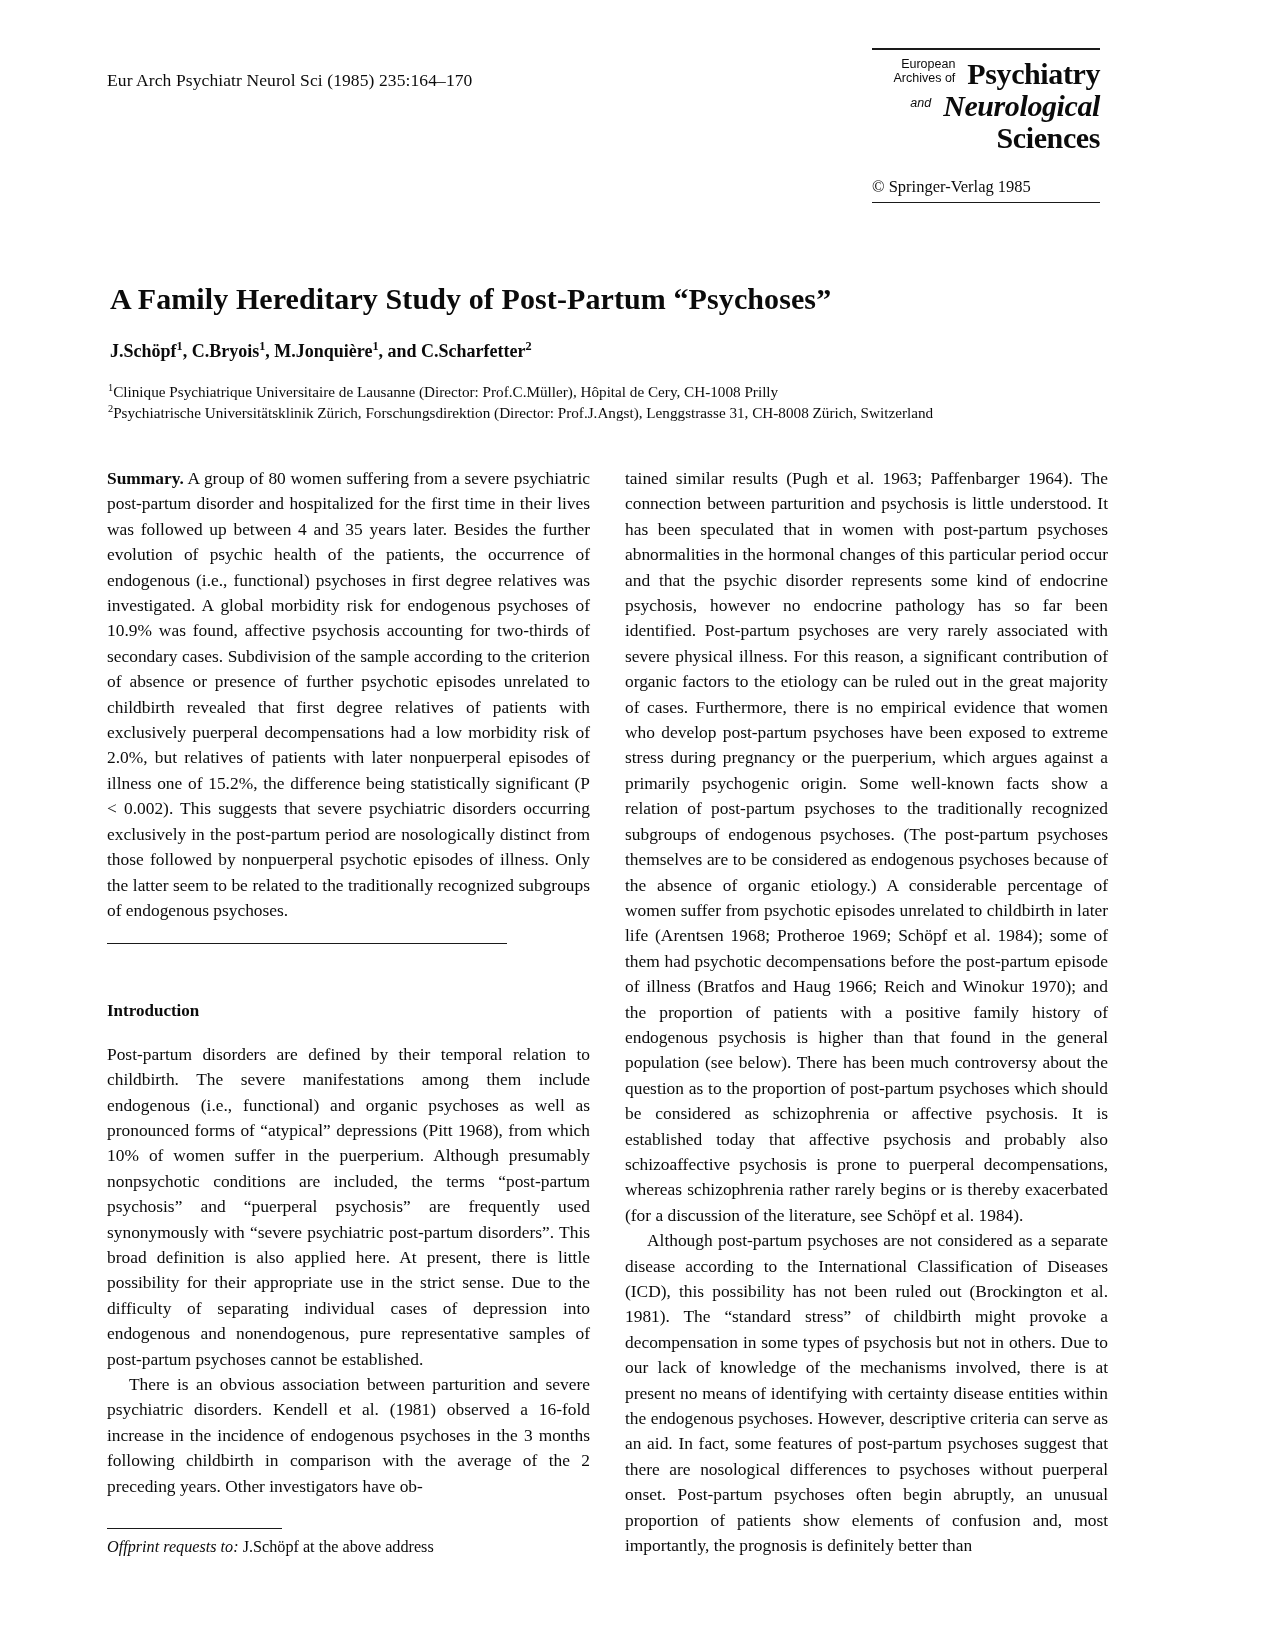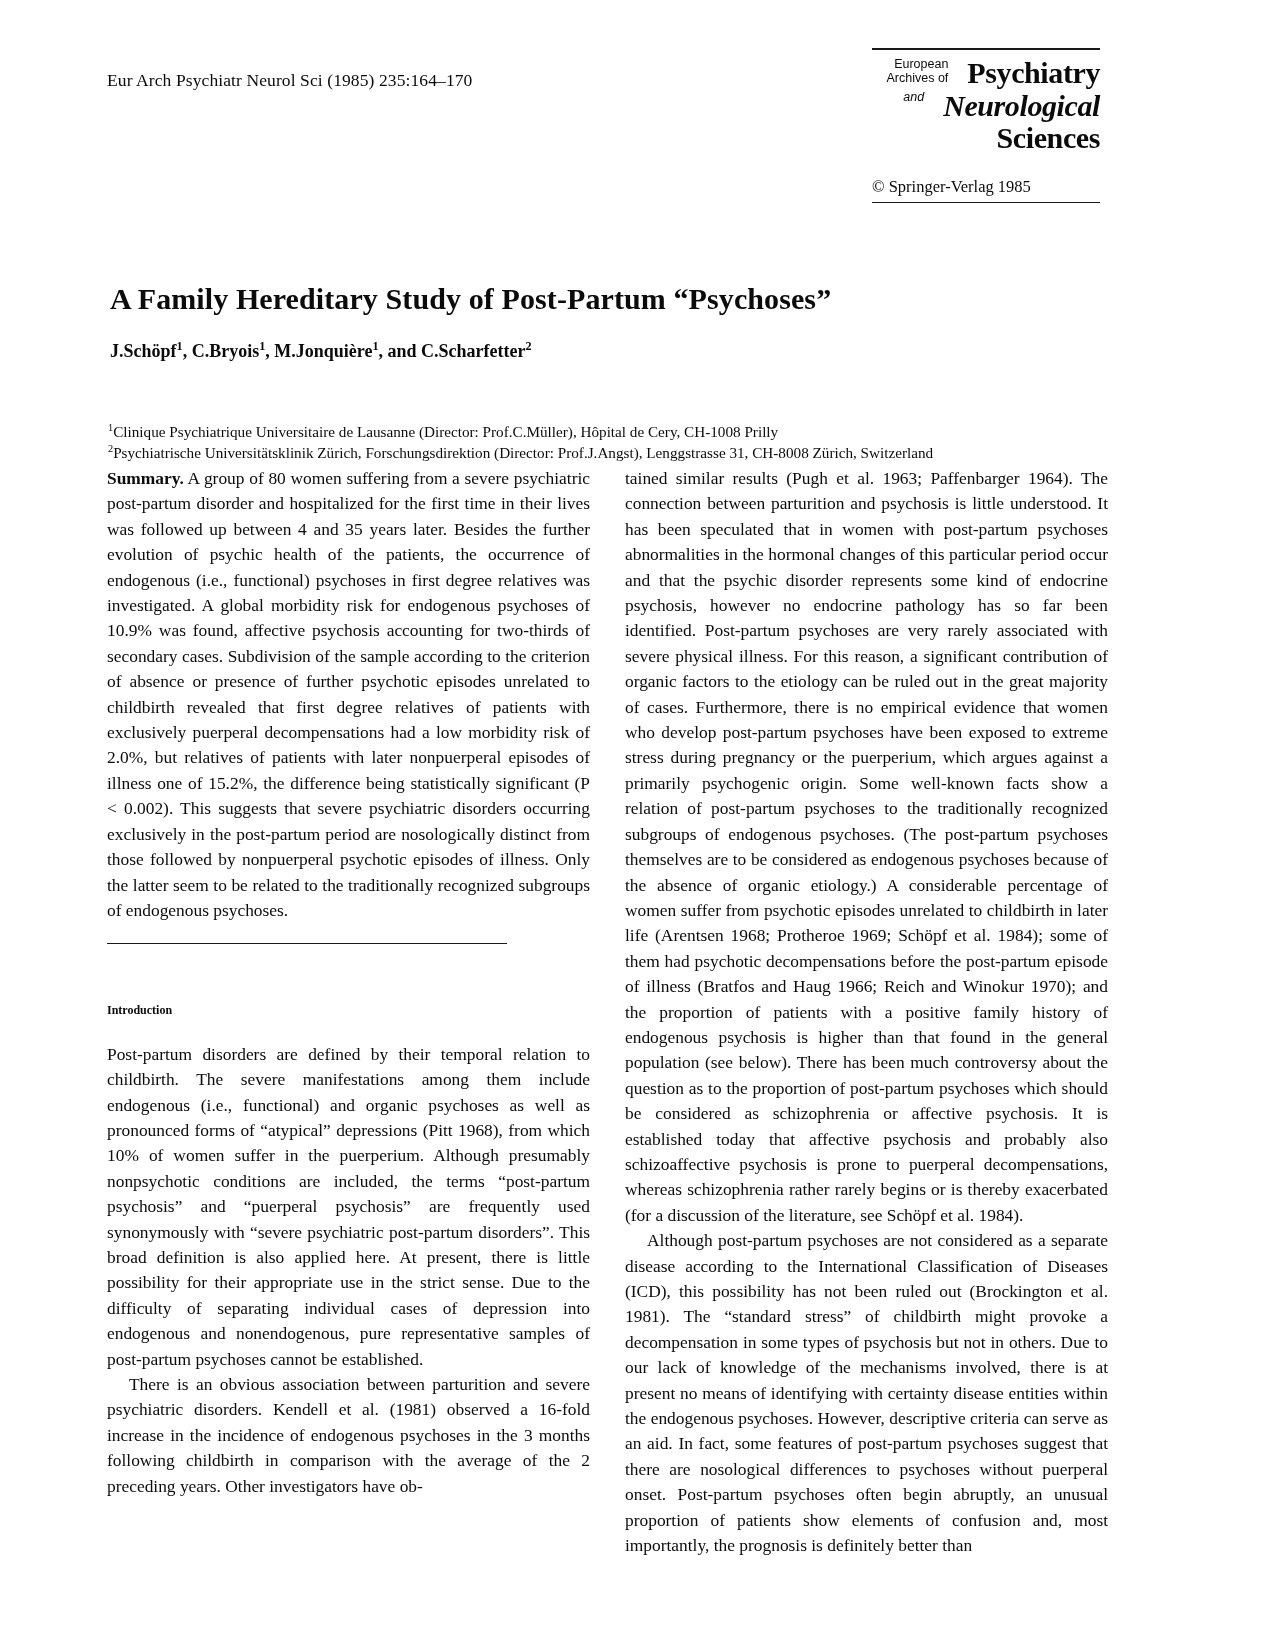--- a/index.html
+++ b/index.html
@@ -44,23 +44,23 @@
     width: 228px;
     margin: 0 0 8px 0;
   }
   .masthead-rule-bottom {
     border-top: 1.5px solid #1a1a1a;
     width: 228px;
     margin: 5px 0 0 0;
   }
   .mast-row {
     display: flex;
-    align-items: flex-start;
+    align-items: center;
     justify-content: flex-end;
-    gap: 19px;
+    gap: 12px;
   }
   .mast-small {
     font-family: "Liberation Sans", "DejaVu Sans", sans-serif;
     font-size: 12.5px;
     line-height: 13.5px;
     text-align: right;
     padding-bottom: 4px;
     white-space: nowrap;
   }
   .mast-big {
@@ -104,21 +104,20 @@
     vertical-align: super;
     line-height: 0;
   }
   .affiliations {
     position: absolute;
     left: 108px;
     top: 381px;
     width: 965px;
     font-size: 15.2px;
     line-height: 21px;
-    margin-top: 40px;
   }
   .affil { white-space: nowrap; }
 
   
   .col {
     position: absolute;
     top: 466px;
     width: 483px;
     font-size: 17.4px;
     line-height: 25.4px;
@@ -139,21 +138,21 @@
   .keywords {
     margin-top: 22px;
   }
   .rule-short {
     border-top: 1.4px solid #1a1a1a;
     width: 400px;
     margin: 20px 0 0 0;
   }
   .section-head {
     font-weight: bold;
-    font-size: 12px;
+    font-size: 17px;
     margin: 54px 0 18px 0;
   }
 
   
   .footnote {
     position: absolute;
     left: 107px;
     top: 1528px;
     width: 483px;
     font-size: 16.2px;
@@ -217,14 +216,18 @@
 
     <p>Post-partum disorders are defined by their temporal relation to childbirth. The severe manifestations among them include endogenous (i.e., functional) and organic psychoses as well as pronounced forms of “atypical” depressions (Pitt 1968), from which 10% of women suffer in the puerperium. Although presumably nonpsychotic conditions are included, the terms “post-partum psychosis” and “puerperal psychosis” are frequently used synonymously with “severe psychiatric post-partum disorders”. This broad definition is also applied here. At present, there is little possibility for their appropriate use in the strict sense. Due to the difficulty of separating individual cases of depression into endogenous and nonendogenous, pure representative samples of post-partum psychoses cannot be established.</p>
     <p class="indent">There is an obvious association between parturition and severe psychiatric disorders. Kendell et al. (1981) observed a 16-fold increase in the incidence of endogenous psychoses in the 3 months following childbirth in comparison with the average of the 2 preceding years. Other investigators have ob-</p>
   </div>
 
   <div class="col col-right">
     <p>tained similar results (Pugh et al. 1963; Paffenbarger 1964). The connection between parturition and psychosis is little understood. It has been speculated that in women with post-partum psychoses abnormalities in the hormonal changes of this particular period occur and that the psychic disorder represents some kind of endocrine psychosis, however no endocrine pathology has so far been identified. Post-partum psychoses are very rarely associated with severe physical illness. For this reason, a significant contribution of organic factors to the etiology can be ruled out in the great majority of cases. Furthermore, there is no empirical evidence that women who develop post-partum psychoses have been exposed to extreme stress during pregnancy or the puerperium, which argues against a primarily psychogenic origin. Some well-known facts show a relation of post-partum psychoses to the traditionally recognized subgroups of endogenous psychoses. (The post-partum psychoses themselves are to be considered as endogenous psychoses because of the absence of organic etiology.) A considerable percentage of women suffer from psychotic episodes unrelated to childbirth in later life (Arentsen 1968; Protheroe 1969; Schöpf et al. 1984); some of them had psychotic decompensations before the post-partum episode of illness (Bratfos and Haug 1966; Reich and Winokur 1970); and the proportion of patients with a positive family history of endogenous psychosis is higher than that found in the general population (see below). There has been much controversy about the question as to the proportion of post-partum psychoses which should be considered as schizophrenia or affective psychosis. It is established today that affective psychosis and probably also schizoaffective psychosis is prone to puerperal decompensations, whereas schizophrenia rather rarely begins or is thereby exacerbated (for a discussion of the literature, see Schöpf et al. 1984).</p>
     <p class="indent">Although post-partum psychoses are not considered as a separate disease according to the International Classification of Diseases (ICD), this possibility has not been ruled out (Brockington et al. 1981). The “standard stress” of childbirth might provoke a decompensation in some types of psychosis but not in others. Due to our lack of knowledge of the mechanisms involved, there is at present no means of identifying with certainty disease entities within the endogenous psychoses. However, descriptive criteria can serve as an aid. In fact, some features of post-partum psychoses suggest that there are nosological differences to psychoses without puerperal onset. Post-partum psychoses often begin abruptly, an unusual proportion of patients show elements of confusion and, most importantly, the prognosis is definitely better than</p>
   </div>
 
+  <div class="footnote">
+    <div class="footnote-rule"></div>
+    <em>Offprint requests to:</em><span> J.Schöpf at the above address</span>
+  </div>
 
 </div>
 
 </body></html>

